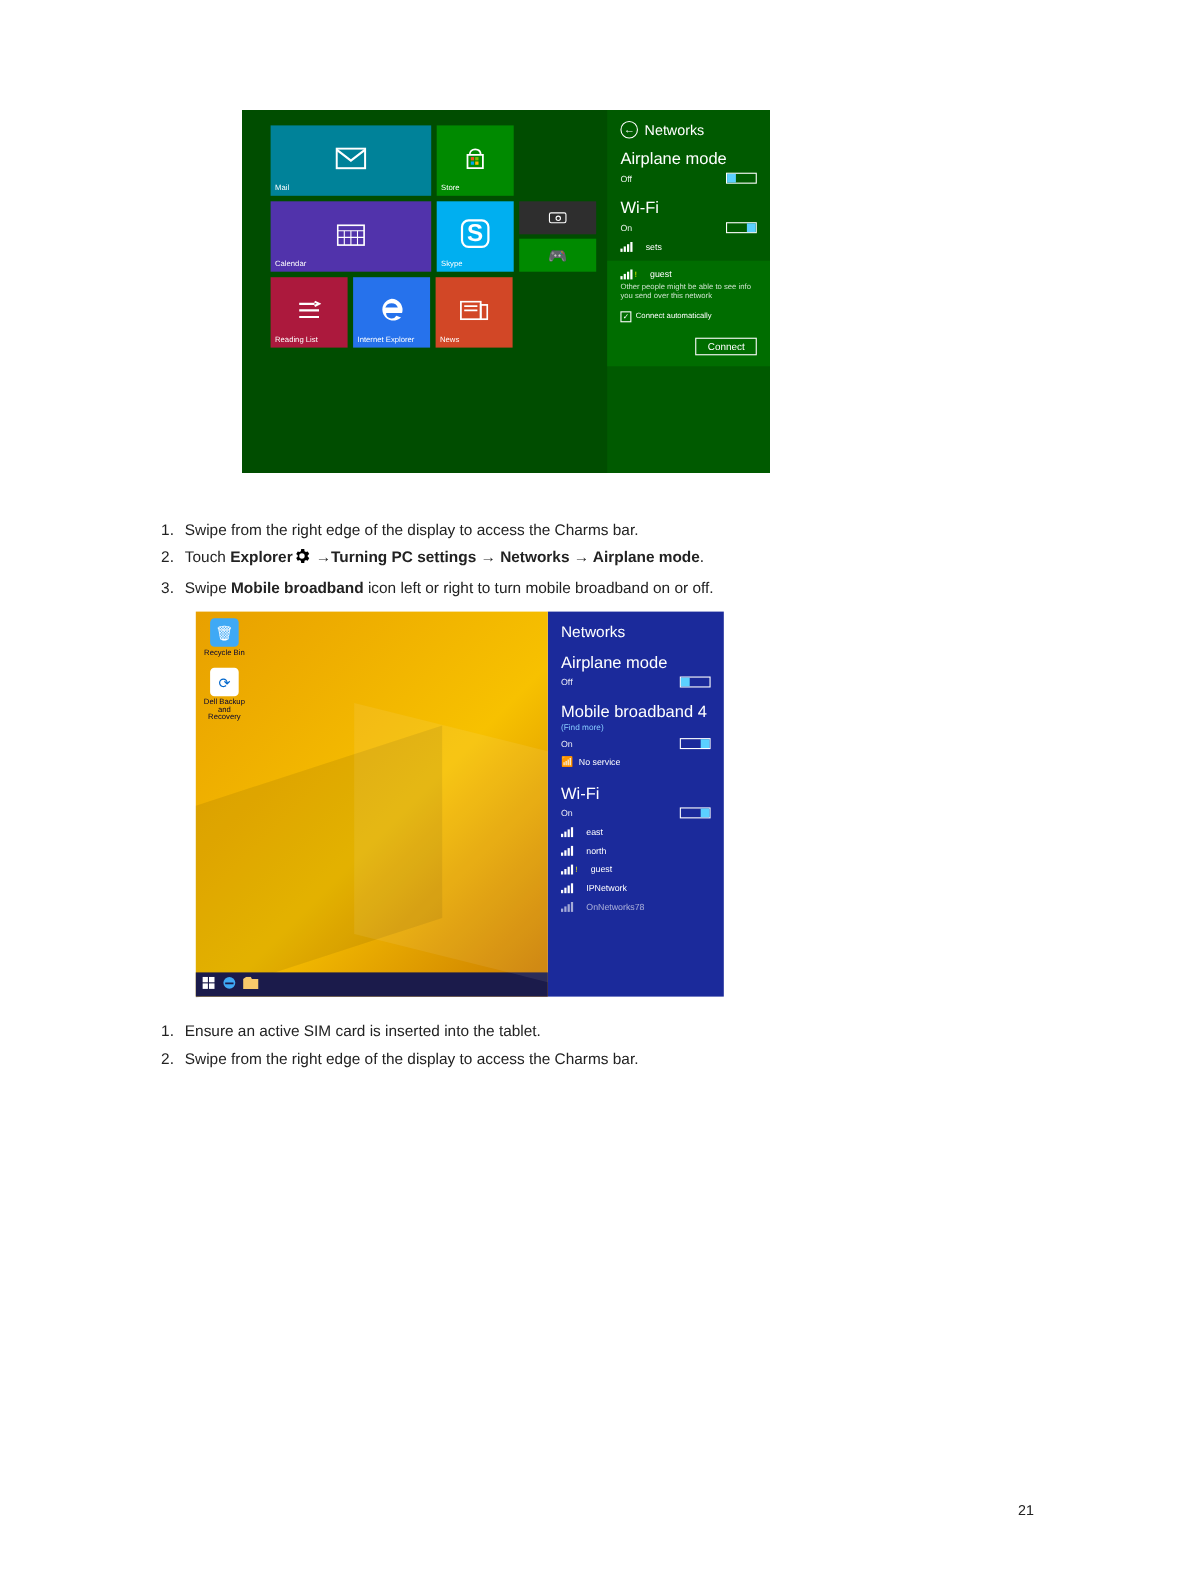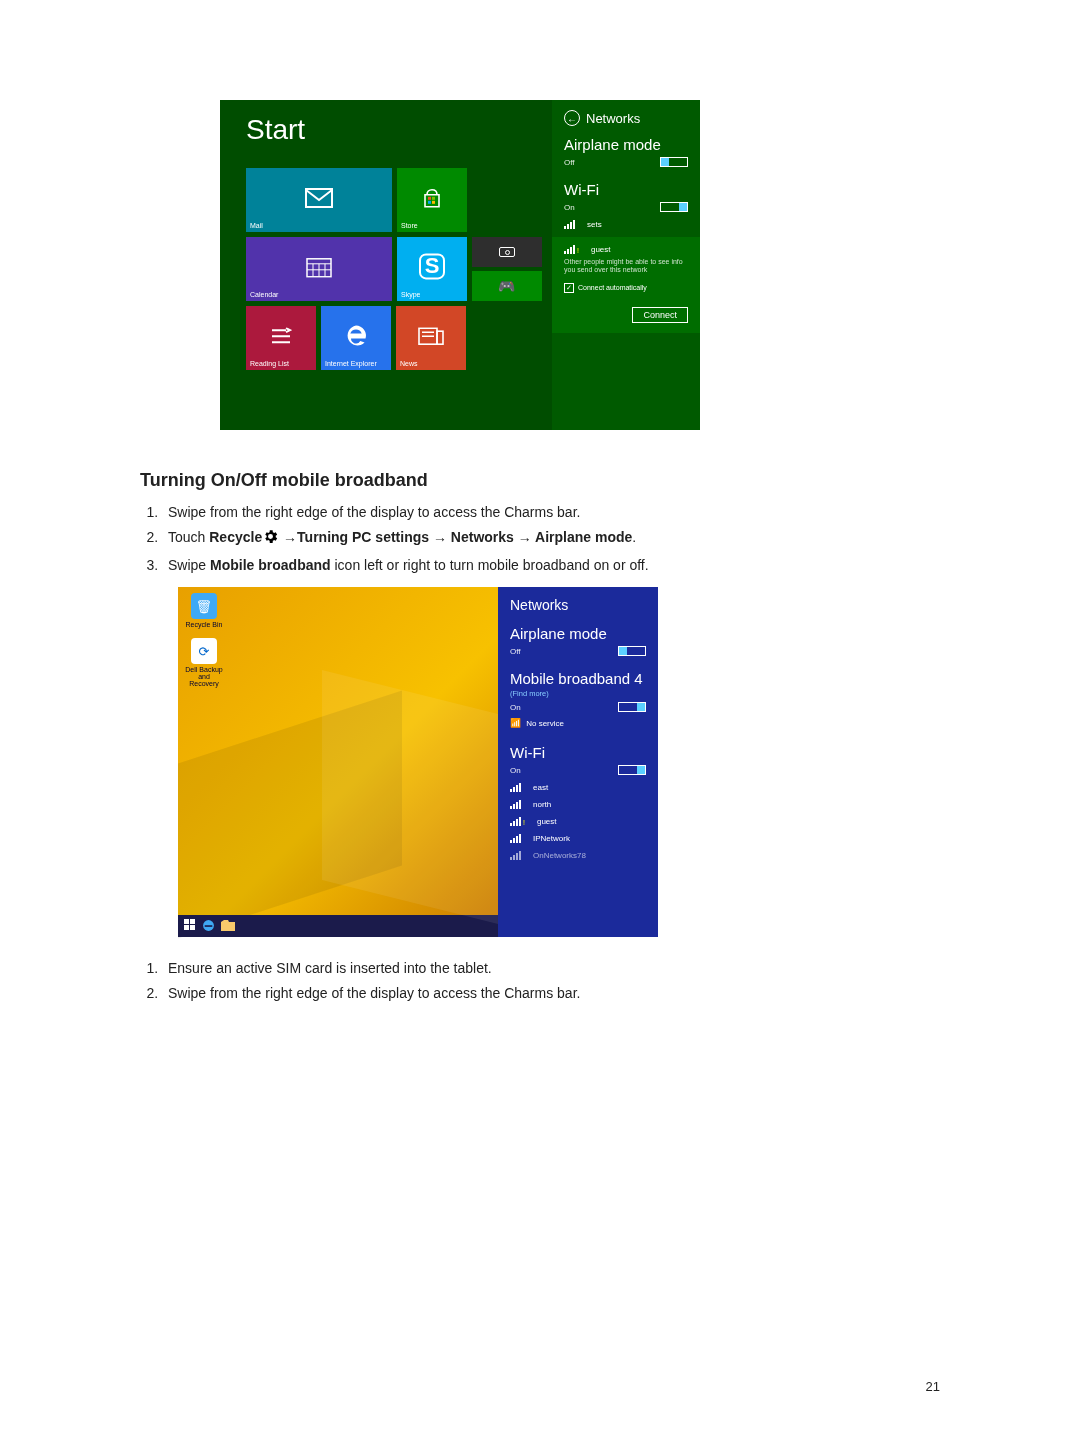--- a/index.html
+++ b/index.html
@@ -91,21 +91,21 @@
   .chk { display:flex; align-items:center; gap:4px; font-size:7px; margin-top:8px;}
   .chkbox { width:10px; height:10px; border:1px solid #fff; display:flex; align-items:center; justify-content:center; font-size:7px;}
   .connect-btn { border:1px solid #fff; padding:2px 10px; font-size:9px; margin-top:14px; float:right;}
 
   
   h1.doc-h1 { font-size:30px; font-weight:400; color:#222; margin-bottom:20px; }
   h2.doc-h2 { font-size:18px; font-weight:700; margin:16px 0 10px; }
   ol.doc-list { margin:6px 0 10px 22px; font-size:14px; line-height:1.65; }
   ol.doc-list li { padding-left:6px; margin-bottom:2px;}
   .gear-inline { display:inline-block; vertical-align:-3px; }
-  .page-num { position:absolute; right:140px; bottom:40px; font-size:13px; }
+  .page-num { position:absolute; right:140px; bottom:54px; font-size:13px; }
 
   
   .shot2 {
     width:480px; height:350px;
     margin:8px 0 20px 38px;
     display:flex; position:relative;
     font-family:"Segoe UI",sans-serif;
   }
   .shot2-left {
     flex:1;
@@ -135,21 +135,20 @@
   .noservice { display:flex; align-items:center; gap:5px; font-size:8px; margin-top:6px;}
   .noservice .ant { font-size:9px; }
 </style>
 </head>
 <body>
 
 <div class="page">
 
   <div class="shot1">
     <div class="shot1-left">
-      <div class="start-title">Start</div>
       <div class="tile-rows">
         <div class="tile-row">
           <div class="tile w2 h1 c-teal">
             <span class="ticon">
               <svg width="28" height="20" viewBox="0 0 28 20">
                   <rect x="1" y="1" width="26" height="18" fill="none" stroke="#fff" stroke-width="2"></rect>
                   <path d="M1 2 L14 12 L27 2" fill="none" stroke="#fff" stroke-width="2"></path>
                 </svg>
             </span>
             <span>Mail</span>
@@ -272,25 +271,24 @@
           <span class="chkbox">✓</span>
           <span>Connect automatically</span>
         </div>
         <div class="connect-btn"><span>Connect</span></div>
         <div style="clear:both"></div>
       </div>
     </div>
   </div>
 
 
-  <h2 class="doc-h2">Turning On/Off mobile broadband</h2>
   <ol class="doc-list">
     <li>Swipe from the right edge of the display to access the Charms bar.</li>
     <li>
-      <span>Touch </span><strong>Recycle</strong><span class="gear-inline"><svg width="17" height="17" viewBox="0 0 24 24" fill="#000">
+      <span>Touch </span><strong>Explorer</strong><span class="gear-inline"><svg width="17" height="17" viewBox="0 0 24 24" fill="#000">
             <path d="M19.4 13a7.5 7.5 0 0 0 0-2l2-1.6-2-3.4-2.4.9a7.5 7.5 0 0 0-1.7-1L15 3h-4l-.3 2.9a7.5 7.5 0 0 0-1.7 1l-2.4-.9-2 3.4L6.6 11a7.5 7.5 0 0 0 0 2l-2 1.6 2 3.4 2.4-.9a7.5 7.5 0 0 0 1.7 1L11 21h4l.3-2.9a7.5 7.5 0 0 0 1.7-1l2.4.9 2-3.4zM12 15.5A3.5 3.5 0 1 1 15.5 12 3.5 3.5 0 0 1 12 15.5z"></path>
           </svg></span><span> →</span><strong>Turning PC settings → Networks → Airplane mode</strong><span>.</span>
     </li>
     <li>
       <span>Swipe </span><strong>Mobile broadband</strong><span> icon left or right to turn mobile broadband on or off.</span>
     </li>
   </ol>
 
   <div class="shot2">
     <div class="shot2-left">

